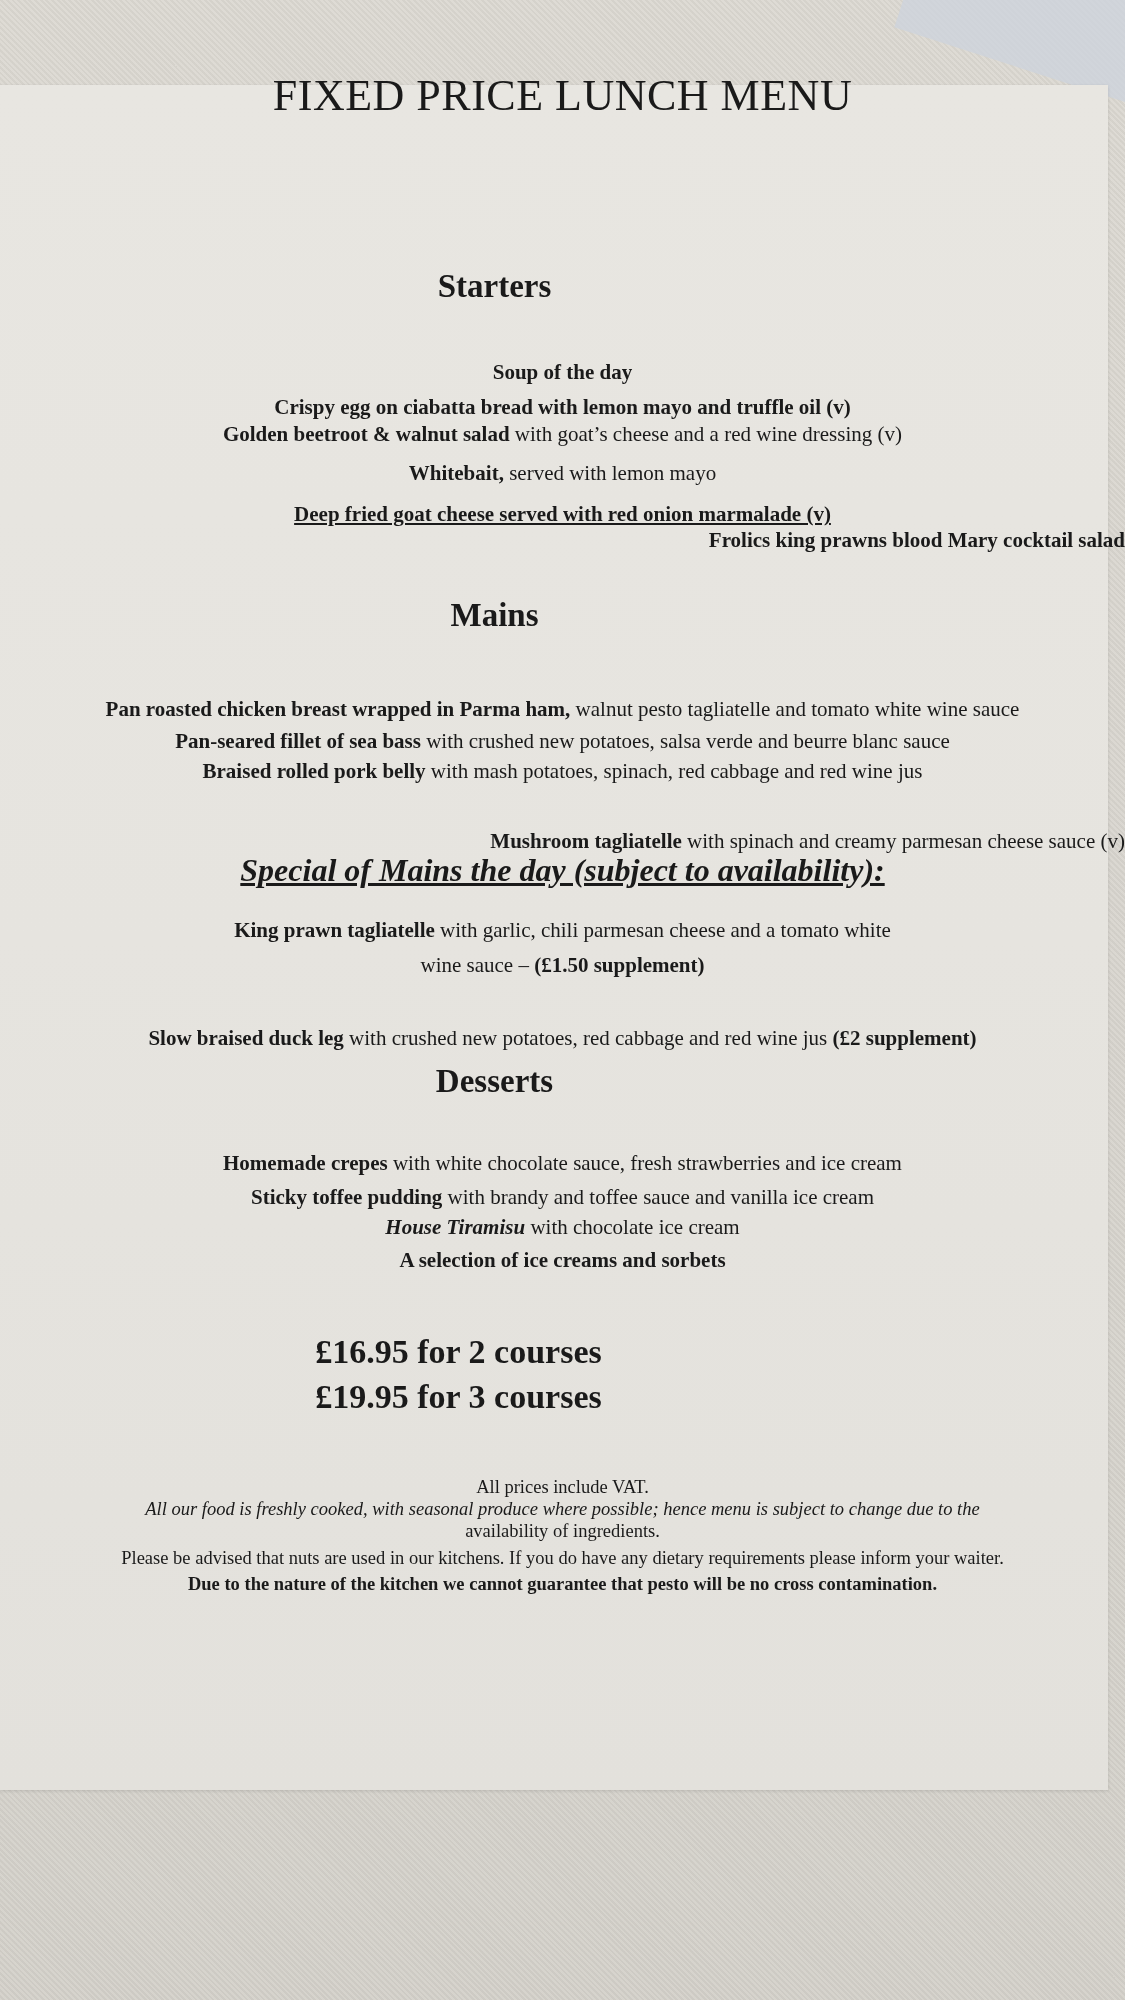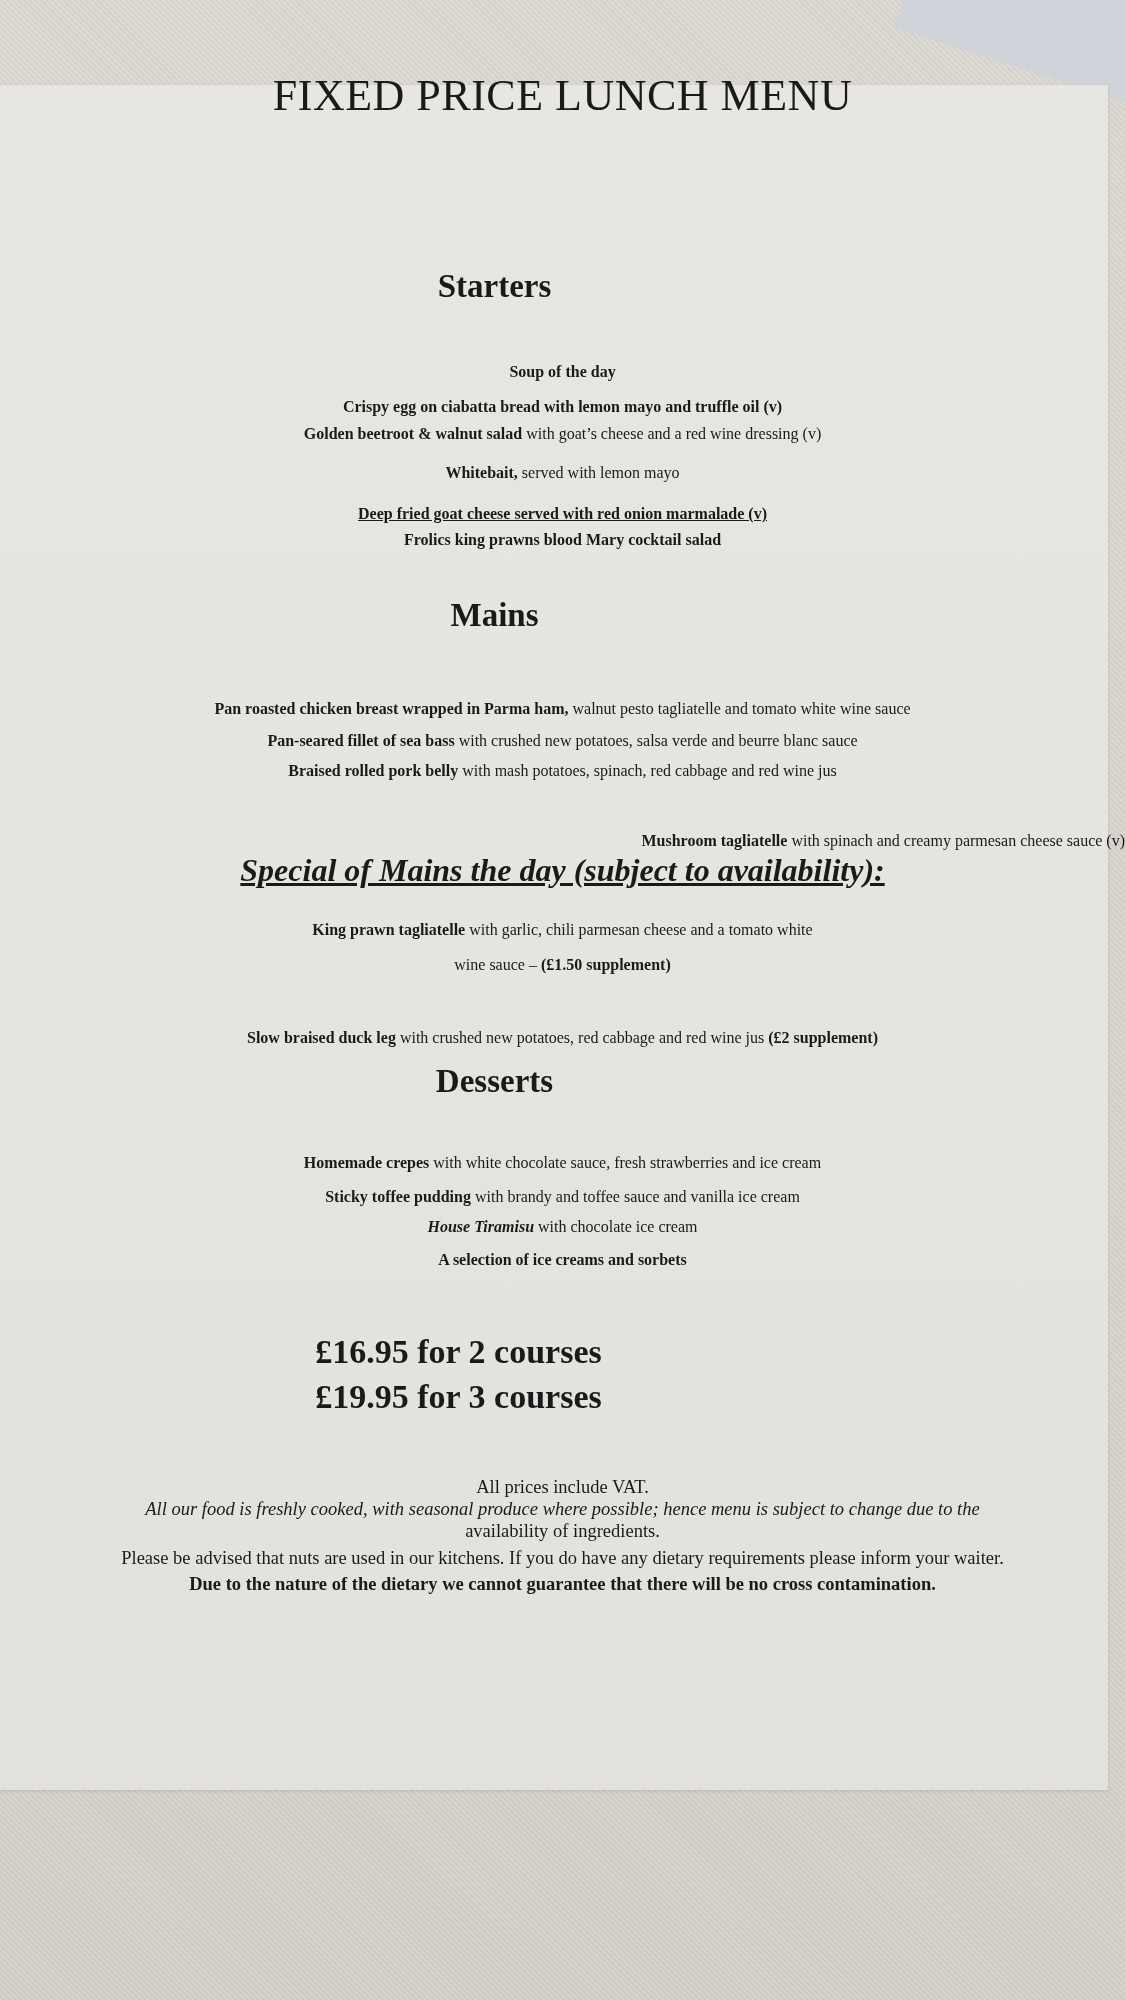--- a/index.html
+++ b/index.html
@@ -28,21 +28,21 @@
     .title {
       position: absolute; top: 70px; left: 0; width: 1125px;
       font-size: 44px; font-weight: normal; letter-spacing: 0.5px;
     }
     .section-heading {
       position: absolute; left: 0; width: 989px;
       font-size: 33px; font-weight: bold;
     }
     .item-line {
       position: absolute; left: 0; width: 1125px;
-      font-size: 16px; line-height: 26px;
+      font-size: 21px; line-height: 26px;
     }
     .item-line b { font-weight: bold; }
     .special-heading {
       position: absolute; left: 0; width: 1125px;
       font-size: 32px; font-weight: bold; font-style: italic; text-decoration: underline;
     }
     .price {
       position: absolute; left: 0; width: 917px;
       font-size: 34px; font-weight: bold; line-height: 46px;
     }
@@ -71,21 +71,21 @@
 </div>
 <div class="item-line center" style="top:421px;">
   <b>Golden beetroot &amp; walnut salad</b><span> with goat’s cheese and a red wine dressing (v)</span>
 </div>
 <div class="item-line center" style="top:460px;">
   <b>Whitebait,</b><span> served with lemon mayo</span>
 </div>
 <div class="item-line center bold" style="top:501px;text-decoration:underline;">
   <span>Deep fried goat cheese served with red onion marmalade (v)</span>
 </div>
-<div class="item-line center bold" style="top:527px;">
+<div class="item-line center bold" style="top:527px;text-align:right;">
   <span>Frolics king prawns blood Mary cocktail salad</span>
 </div>
 
 <div class="section-heading center" style="top:597px;">Mains</div>
 <div class="item-line center" style="top:696px;">
   <b>Pan roasted chicken breast wrapped in Parma ham,</b><span> walnut pesto tagliatelle and tomato white wine sauce</span>
 </div>
 <div class="item-line center" style="top:728px;">
   <b>Pan-seared fillet of sea bass</b><span> with crushed new potatoes, salsa verde and beurre blanc sauce</span>
 </div>
@@ -121,13 +121,13 @@
   <span>A selection of ice creams and sorbets</span>
 </div>
 
 <div class="price center" style="top:1329px;">£16.95 for 2 courses</div>
 <div class="price center" style="top:1374px;">£19.95 for 3 courses</div>
 
 <div class="footnote center" style="top:1475px;">All prices include VAT.</div>
 <div class="footnote center" style="top:1497px;font-style:italic;">All our food is freshly cooked, with seasonal produce where possible; hence menu is subject to change due to the</div>
 <div class="footnote center" style="top:1519px;">availability of ingredients.</div>
 <div class="footnote center" style="top:1546px;">Please be advised that nuts are used in our kitchens. If you do have any dietary requirements please inform your waiter.</div>
-<div class="footnote center bold" style="top:1572px;">Due to the nature of the dietary we cannot guarantee that there will be no cross contamination.</div>
+<div class="footnote center bold" style="top:1572px;">Due to the nature of the kitchen we cannot guarantee that pesto will be no cross contamination.</div>
 
 </body></html>

